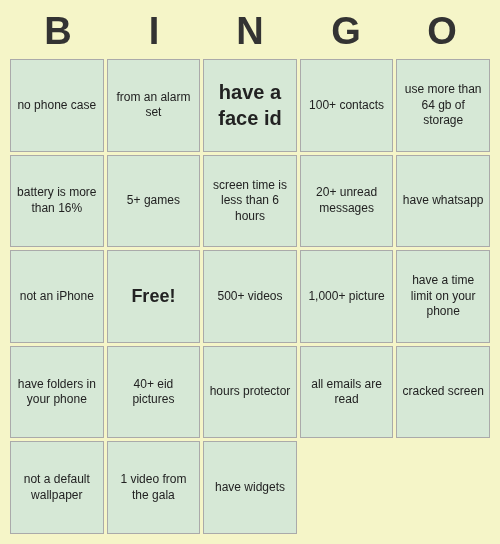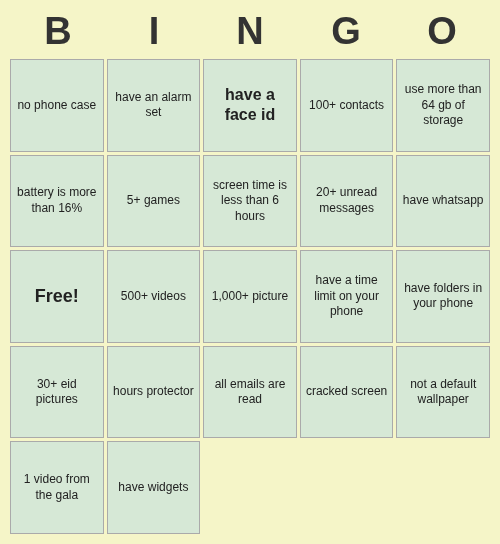--- a/index.html
+++ b/index.html
@@ -45,51 +45,52 @@
       font-size: 12px;
       color: #222;
       padding: 4px;
       line-height: 1.3;
     }
     .bingo-cell.free {
       font-size: 18px;
       font-weight: bold;
     }
     .bingo-cell.large-text {
-      font-size: 16px;
+      font-size: 20px;
       font-weight: bold;
     }
   </style>
 </head>
 <body>
 
 <div class="bingo-header">
 <div class="bingo-header-letter">B</div>
     <div class="bingo-header-letter">I</div>
     <div class="bingo-header-letter">N</div>
     <div class="bingo-header-letter">G</div>
     <div class="bingo-header-letter">O</div>
   </div>
 
 <div class="bingo-grid">
 <div class="bingo-cell">no phone case</div>
-    <div class="bingo-cell">have an alarm set</div>
+    <div class="bingo-cell">from an alarm set</div>
     <div class="bingo-cell large-text">have a face id</div>
     <div class="bingo-cell">100+ contacts</div>
     <div class="bingo-cell">use more than 64 gb of storage</div>
     <div class="bingo-cell">battery is more than 16%</div>
     <div class="bingo-cell">5+ games</div>
     <div class="bingo-cell">screen time is less than 6 hours</div>
     <div class="bingo-cell">20+ unread messages</div>
     <div class="bingo-cell">have whatsapp</div>
+    <div class="bingo-cell">not an iPhone</div>
     <div class="bingo-cell free">Free!</div>
     <div class="bingo-cell">500+ videos</div>
     <div class="bingo-cell">1,000+ picture</div>
     <div class="bingo-cell">have a time limit on your phone</div>
     <div class="bingo-cell">have folders in your phone</div>
-    <div class="bingo-cell">30+ eid pictures</div>
+    <div class="bingo-cell">40+ eid pictures</div>
     <div class="bingo-cell">hours protector</div>
     <div class="bingo-cell">all emails are read</div>
     <div class="bingo-cell">cracked screen</div>
     <div class="bingo-cell">not a default wallpaper</div>
     <div class="bingo-cell">1 video from the gala</div>
     <div class="bingo-cell">have widgets</div>
   </div>
 
 </body></html>

